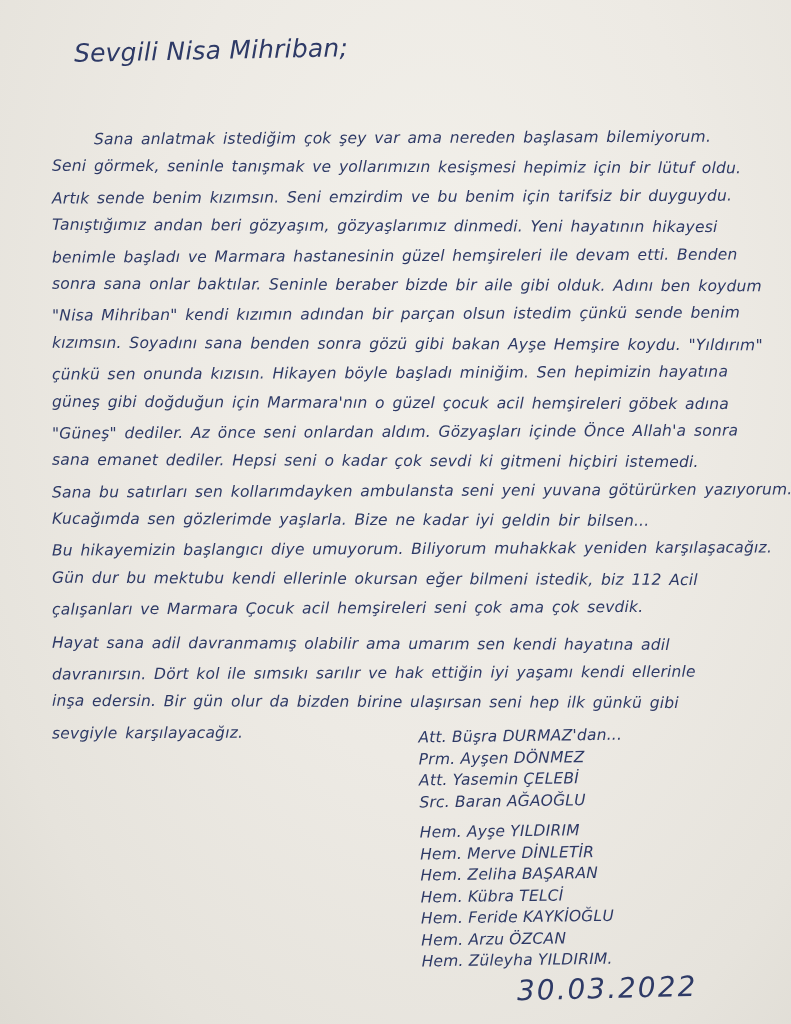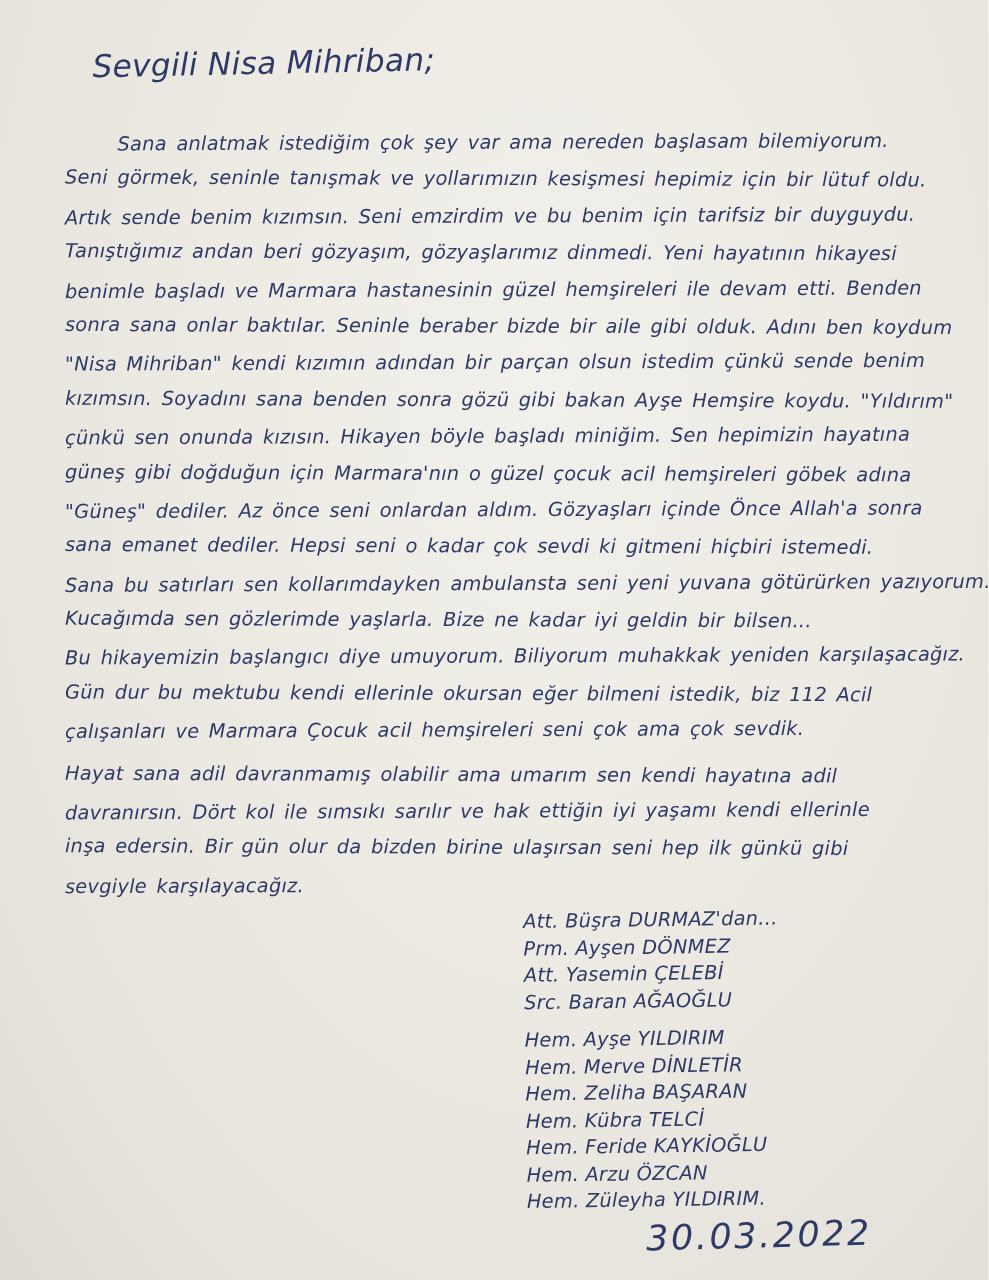--- a/index.html
+++ b/index.html
@@ -27,21 +27,21 @@
     position: absolute;
     left: 74px;
     top: 36px;
     font-size: 25px;
     transform: rotate(-1.2deg);
     white-space: nowrap;
   }
   .body-block {
     position: absolute;
     left: 52px;
-    top: 100px;
+    top: 124px;
     width: 700px;
   }
   .line {
     height: 29.4px;
     line-height: 29.4px;
     font-size: 15.5px;
     word-spacing: 2.5px;
     white-space: nowrap;
   }
   .line.indent { padding-left: 42px; }

